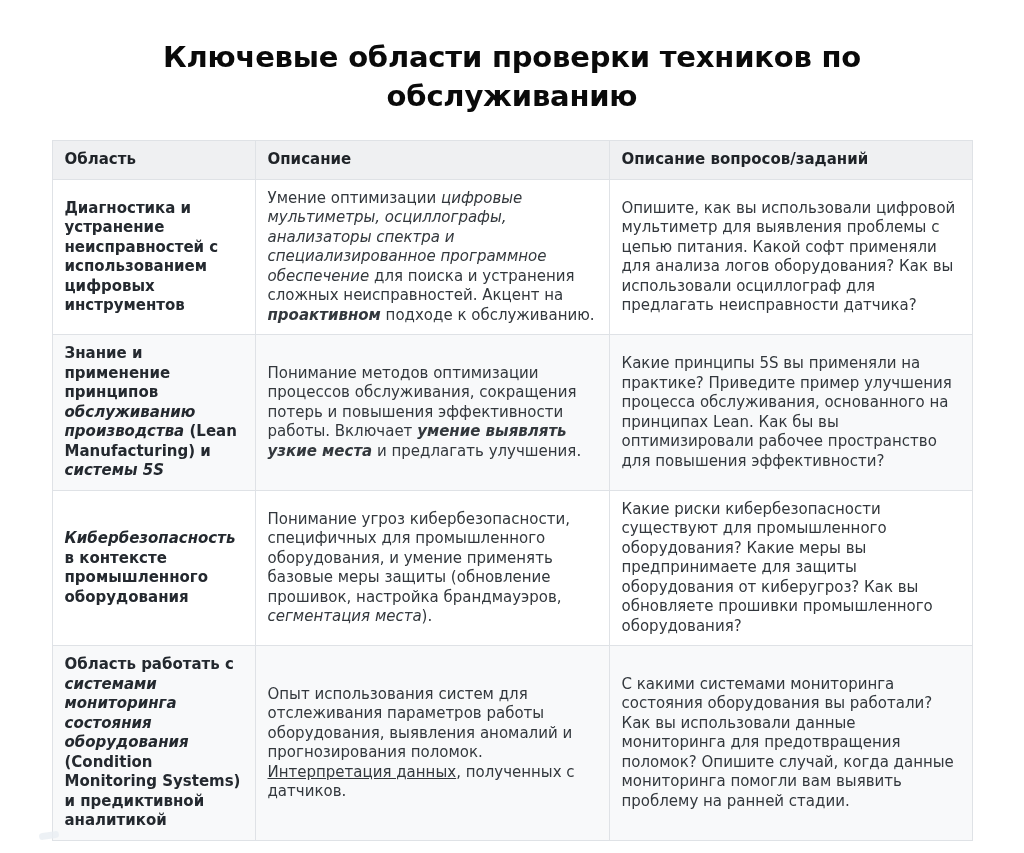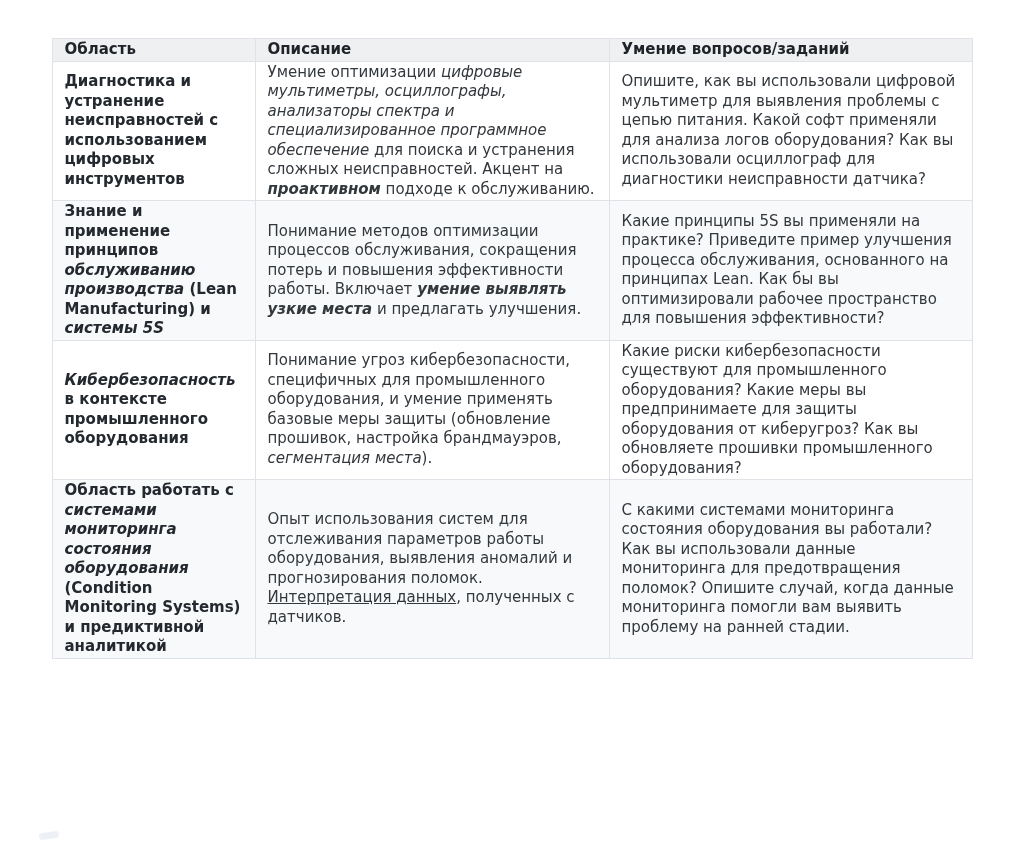--- a/index.html
+++ b/index.html
@@ -28,21 +28,21 @@
     margin: 0 auto;
     border-collapse: collapse;
     table-layout: fixed;
   }
   col.c1 { width: 203px; }
   col.c2 { width: 354px; }
   col.c3 { width: 363px; }
 
   table.grid th, table.grid td {
     border: 1px solid #dfe2e6;
-    padding: 1px 12px;
+    padding: 9px 12px;
     vertical-align: middle;
     text-align: left;
     font-size: 15px;
     line-height: 1.3;
     word-wrap: break-word;
   }
   thead th {
     background: #eff0f2;
     color: #1f2328;
     font-weight: bold;
@@ -64,39 +64,40 @@
     border-radius: 4px;
     transform: rotate(-8deg);
     opacity: 0.8;
   }
 </style>
 </head>
 <body>
 
 <div class="page">
 
+  <h1 class="title">Ключевые области проверки техников по обслуживанию</h1>
 
   <table class="grid">
     <colgroup>
         <col class="c1">
         <col class="c2">
         <col class="c3">
       </colgroup>
     <thead>
       <tr>
         <th>Область</th>
         <th>Описание</th>
-        <th>Умение вопросов/заданий</th>
+        <th>Описание вопросов/заданий</th>
       </tr>
     </thead>
     <tbody>
       <tr>
         <td class="area"><span>Диагностика и устранение неисправностей с использованием цифровых инструментов</span></td>
         <td class="desc"><span>Умение оптимизации </span><span class="seg-i">цифровые мультиметры, осциллографы, анализаторы спектра и специализированное программное обеспечение</span><span> для поиска и устранения сложных неисправностей. Акцент на </span><span class="seg-bi">проактивном</span><span> подходе к обслуживанию.</span></td>
-        <td class="ex">Опишите, как вы использовали цифровой мультиметр для выявления проблемы с цепью питания. Какой софт применяли для анализа логов оборудования? Как вы использовали осциллограф для диагностики неисправности датчика?</td>
+        <td class="ex">Опишите, как вы использовали цифровой мультиметр для выявления проблемы с цепью питания. Какой софт применяли для анализа логов оборудования? Как вы использовали осциллограф для предлагать неисправности датчика?</td>
       </tr>
       <tr class="alt">
         <td class="area"><span>Знание и применение принципов </span><span class="seg-i">обслуживанию производства</span><span> (Lean Manufacturing) и </span><span class="seg-i">системы 5S</span></td>
         <td class="desc"><span>Понимание методов оптимизации процессов обслуживания, сокращения потерь и повышения эффективности работы. Включает </span><span class="seg-bi">умение выявлять узкие места</span><span> и предлагать улучшения.</span></td>
         <td class="ex">Какие принципы 5S вы применяли на практике? Приведите пример улучшения процесса обслуживания, основанного на принципах Lean. Как бы вы оптимизировали рабочее пространство для повышения эффективности?</td>
       </tr>
       <tr>
         <td class="area"><span class="seg-i">Кибербезопасность</span><span> в контексте промышленного оборудования</span></td>
         <td class="desc"><span>Понимание угроз кибербезопасности, специфичных для промышленного оборудования, и умение применять базовые меры защиты (обновление прошивок, настройка брандмауэров, </span><span class="seg-i">сегментация места</span><span>).</span></td>
         <td class="ex">Какие риски кибербезопасности существуют для промышленного оборудования? Какие меры вы предпринимаете для защиты оборудования от киберугроз? Как вы обновляете прошивки промышленного оборудования?</td>

